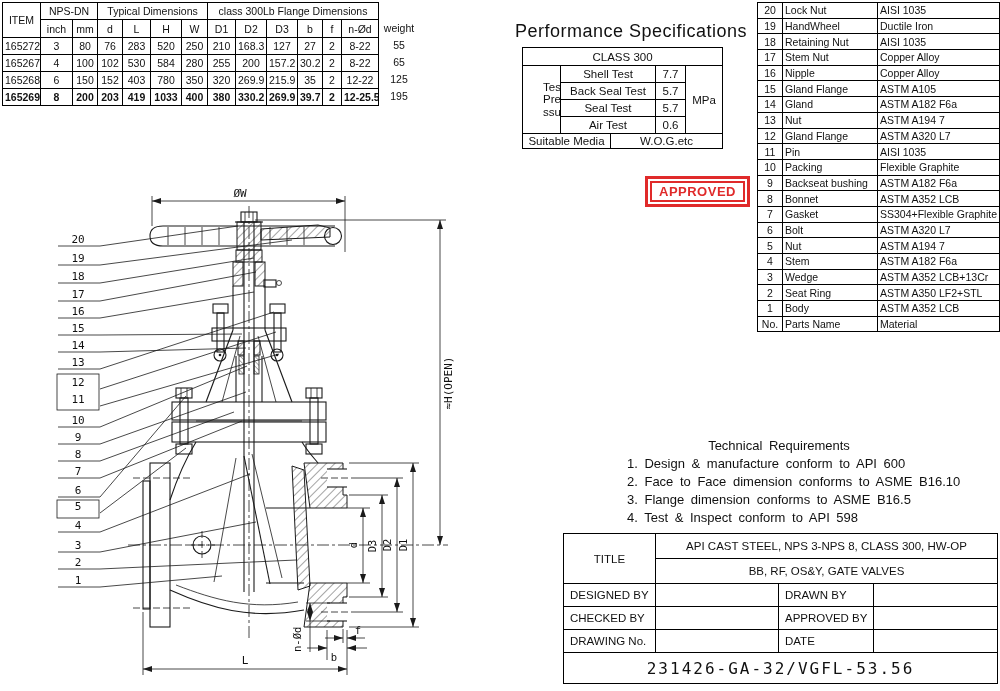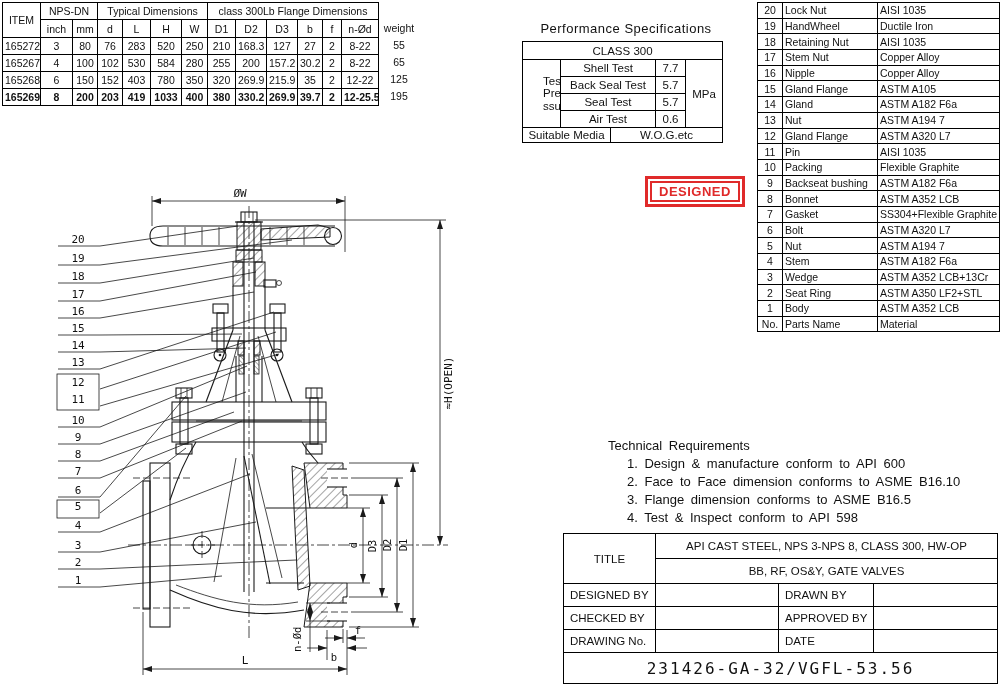--- a/index.html
+++ b/index.html
@@ -7,31 +7,31 @@
           font-family:"Liberation Sans",sans-serif;color:#111;}
   .abs{position:absolute;}
   table{border-collapse:collapse;table-layout:fixed;}
   td{border:1px solid #000;padding:0 2px;overflow:hidden;white-space:nowrap;
      font-family:"Liberation Sans",sans-serif;color:#111;}
   
   .dimtbl{font-size:10.5px;}
   .dimtbl td{text-align:center;height:16px;line-height:12px;}
   .wtcol{font-size:10.5px;text-align:center;line-height:17px;}
   
-  .perf-title{font-size:13px;letter-spacing:.5px;white-space:nowrap;}
+  .perf-title{font-size:18px;letter-spacing:.5px;white-space:nowrap;}
   .perftbl{font-size:11.5px;}
   .perftbl td{text-align:center;}
   .pre-cell{white-space:pre-line;line-height:12.5px;text-align:right;padding-left:20px;}
   
   .partstbl{font-size:10.5px;}
   .partstbl td{height:14.7px;line-height:12px;}
   .partstbl td.c{text-align:center;}
   
   .tech{font-size:13px;word-spacing:3px;}
-  .tech .t-title{text-align:left;}
+  .tech .t-title{text-align:center;}
   .tech .t-item{margin:3px 12px;line-height:15px;white-space:nowrap;}
   
   .tb{font-size:11.5px;}
   .tb td{padding:0 6px;}
   .tb .ttl{ text-align:center;}
   .tb .tline{height:24px;line-height:24px;text-align:center;white-space:nowrap;}
   .tb .tline1{border-bottom:1px solid #000;}
   .tb .dno{font-family:"DejaVu Sans Mono",monospace;font-size:16px;letter-spacing:2px;
            text-align:center;}
   
@@ -466,21 +466,21 @@
       <tbody>
         <tr style="height:15px">
             <td>Suitable Media</td>
             <td>W.O.G.etc</td>
           </tr>
       </tbody>
     </table>
   </div>
 
   <div class="abs stamp" style="left:645px;top:176px">
-    <div class="stamp-in">DESIGNED</div>
+    <div class="stamp-in">APPROVED</div>
   </div>
 
   <table class="abs partstbl" style="left:757px;top:2px;width:242px">
     <colgroup>
         <col style="width:25px">
         <col style="width:95px">
         <col style="width:122px">
       </colgroup>
     <tbody id="parts-body">
         <tr>

